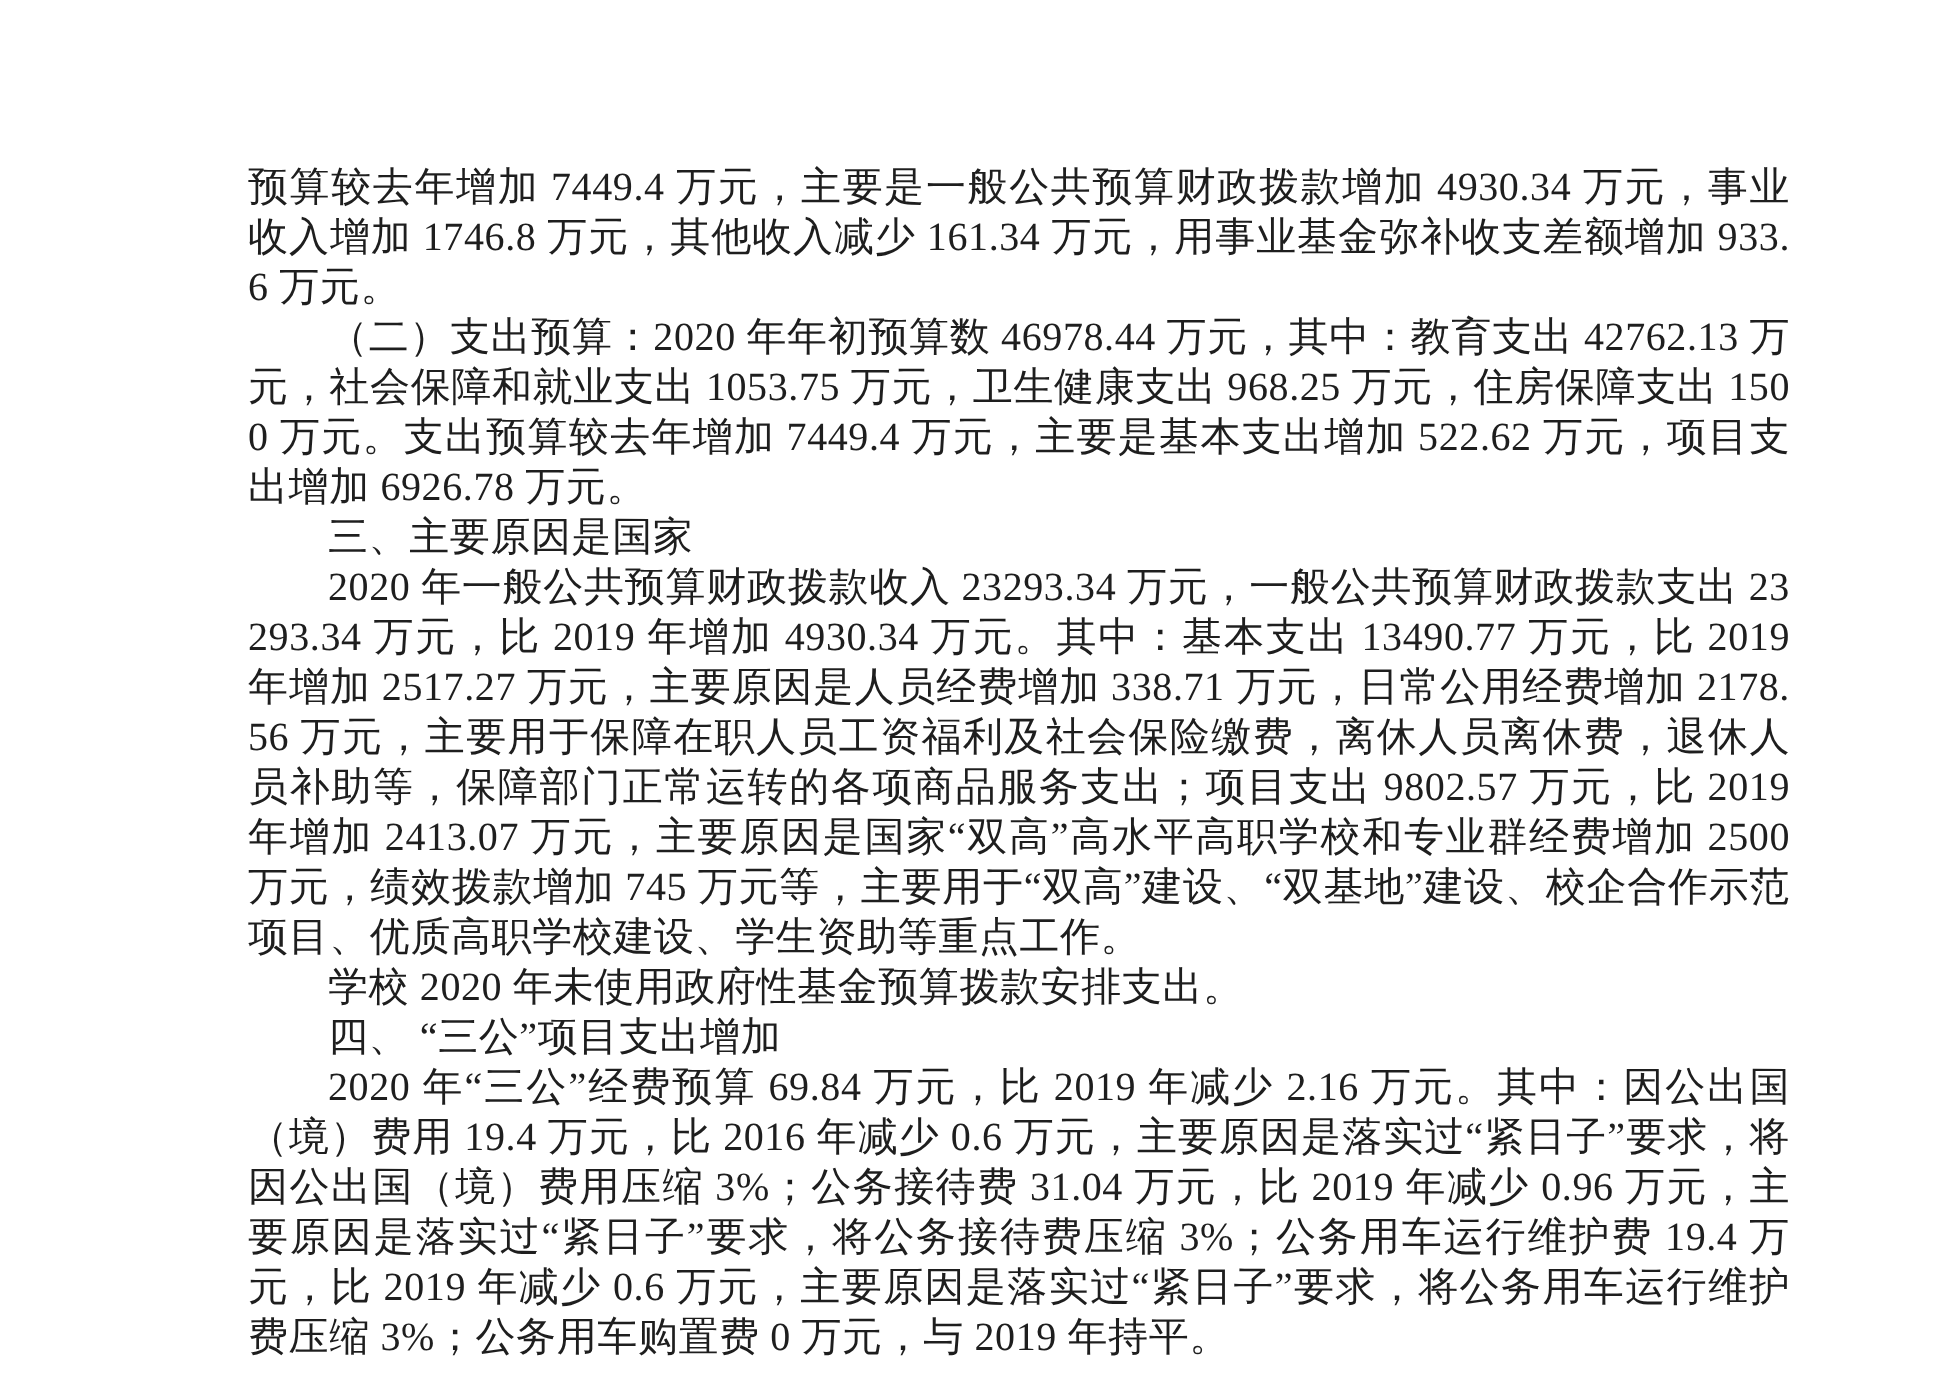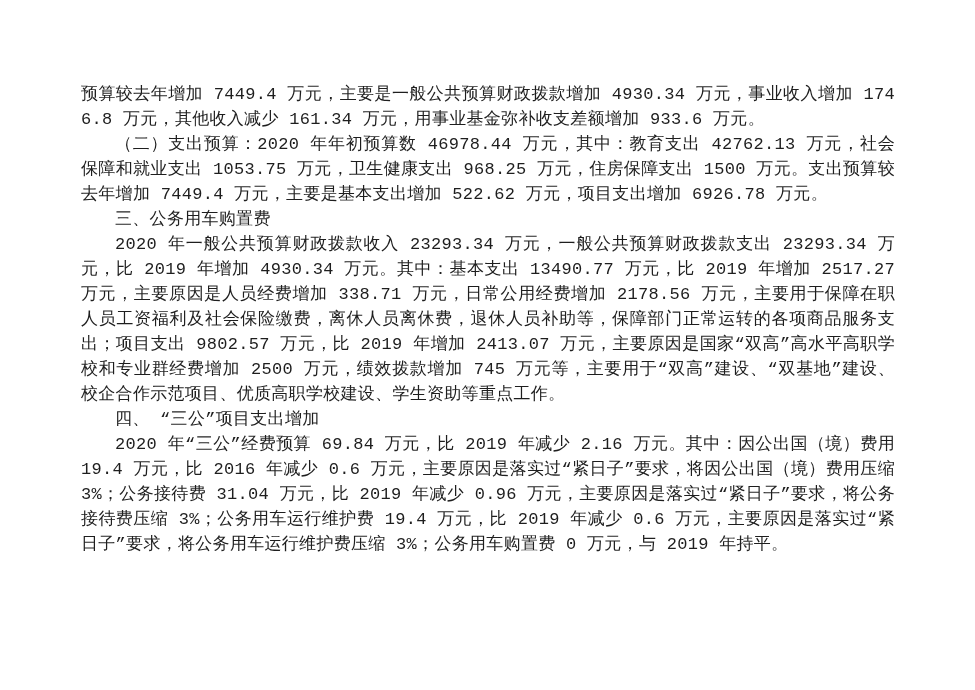--- a/index.html
+++ b/index.html
@@ -14,42 +14,44 @@
   }
   .page {
     position: relative;
     width: 975px;
     height: 690px;
     background: #ffffff;
     box-sizing: border-box;
     padding: 82px 80px 0 81px;
   }
   .doc {
-    font-family: Liberation Mono, monospace;
-    font-size: 17px;
+    font-family: Liberation Serif, serif;
+    font-size: 20px;
     line-height: 25px;
     color: #1e1e1e;
     text-align: justify;
     text-justify: inter-ideograph;
     letter-spacing: 0.3px;
     word-break: break-all;
+    margin-left: 43px;
   }
   .doc p {
     margin: 0;
     padding: 0;
   }
   .doc p.indent {
     text-indent: 2em;
   }
 </style>
 </head>
 <body>
 
 <div class="page">
   <div class="doc">
     <p>预算较去年增加 7449.4 万元，主要是一般公共预算财政拨款增加 4930.34 万元，事业收入增加 1746.8 万元，其他收入减少 161.34 万元，用事业基金弥补收支差额增加 933.6 万元。</p>
     <p class="indent">（二）支出预算：2020 年年初预算数 46978.44 万元，其中：教育支出 42762.13 万元，社会保障和就业支出 1053.75 万元，卫生健康支出 968.25 万元，住房保障支出 1500 万元。支出预算较去年增加 7449.4 万元，主要是基本支出增加 522.62 万元，项目支出增加 6926.78 万元。</p>
-    <p class="indent">三、公务用车购置费</p>
+    <p class="indent">三、主要原因是国家</p>
     <p class="indent">2020 年一般公共预算财政拨款收入 23293.34 万元，一般公共预算财政拨款支出 23293.34 万元，比 2019 年增加 4930.34 万元。其中：基本支出 13490.77 万元，比 2019 年增加 2517.27 万元，主要原因是人员经费增加 338.71 万元，日常公用经费增加 2178.56 万元，主要用于保障在职人员工资福利及社会保险缴费，离休人员离休费，退休人员补助等，保障部门正常运转的各项商品服务支出；项目支出 9802.57 万元，比 2019 年增加 2413.07 万元，主要原因是国家“双高”高水平高职学校和专业群经费增加 2500 万元，绩效拨款增加 745 万元等，主要用于“双高”建设、“双基地”建设、校企合作示范项目、优质高职学校建设、学生资助等重点工作。</p>
+    <p class="indent">学校 2020 年未使用政府性基金预算拨款安排支出。</p>
     <p class="indent">四、 “三公”项目支出增加</p>
     <p class="indent">2020 年“三公”经费预算 69.84 万元，比 2019 年减少 2.16 万元。其中：因公出国（境）费用 19.4 万元，比 2016 年减少 0.6 万元，主要原因是落实过“紧日子”要求，将因公出国（境）费用压缩 3%；公务接待费 31.04 万元，比 2019 年减少 0.96 万元，主要原因是落实过“紧日子”要求，将公务接待费压缩 3%；公务用车运行维护费 19.4 万元，比 2019 年减少 0.6 万元，主要原因是落实过“紧日子”要求，将公务用车运行维护费压缩 3%；公务用车购置费 0 万元，与 2019 年持平。</p>
   </div>
 </div>
 
 </body></html>

